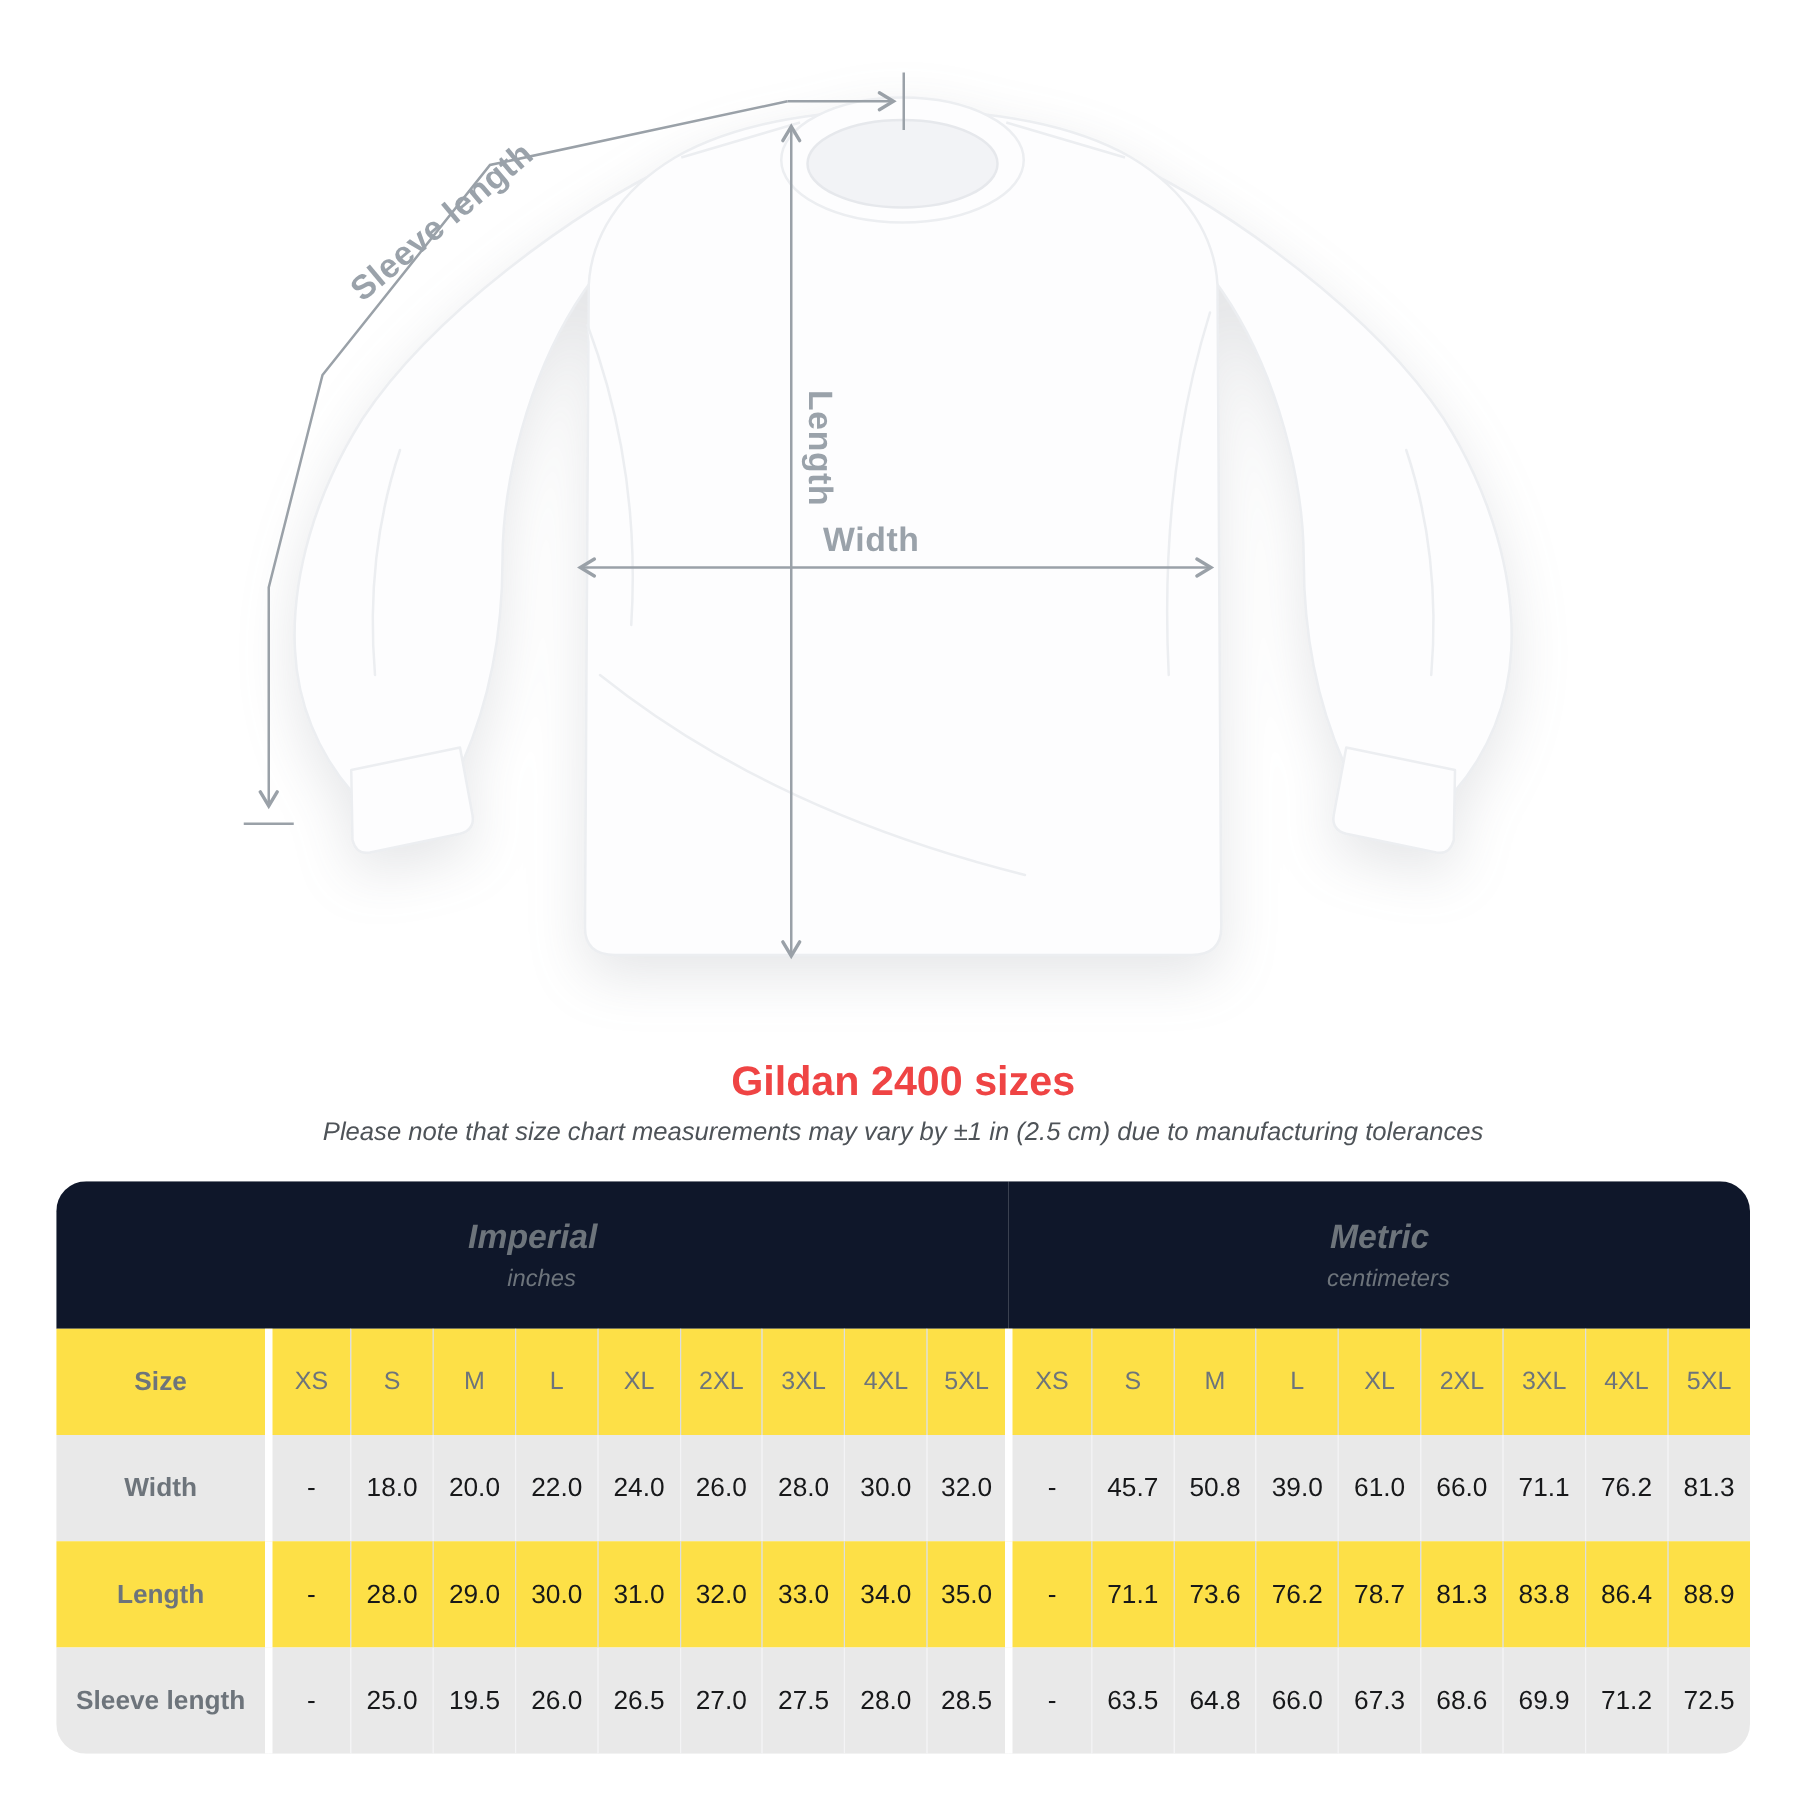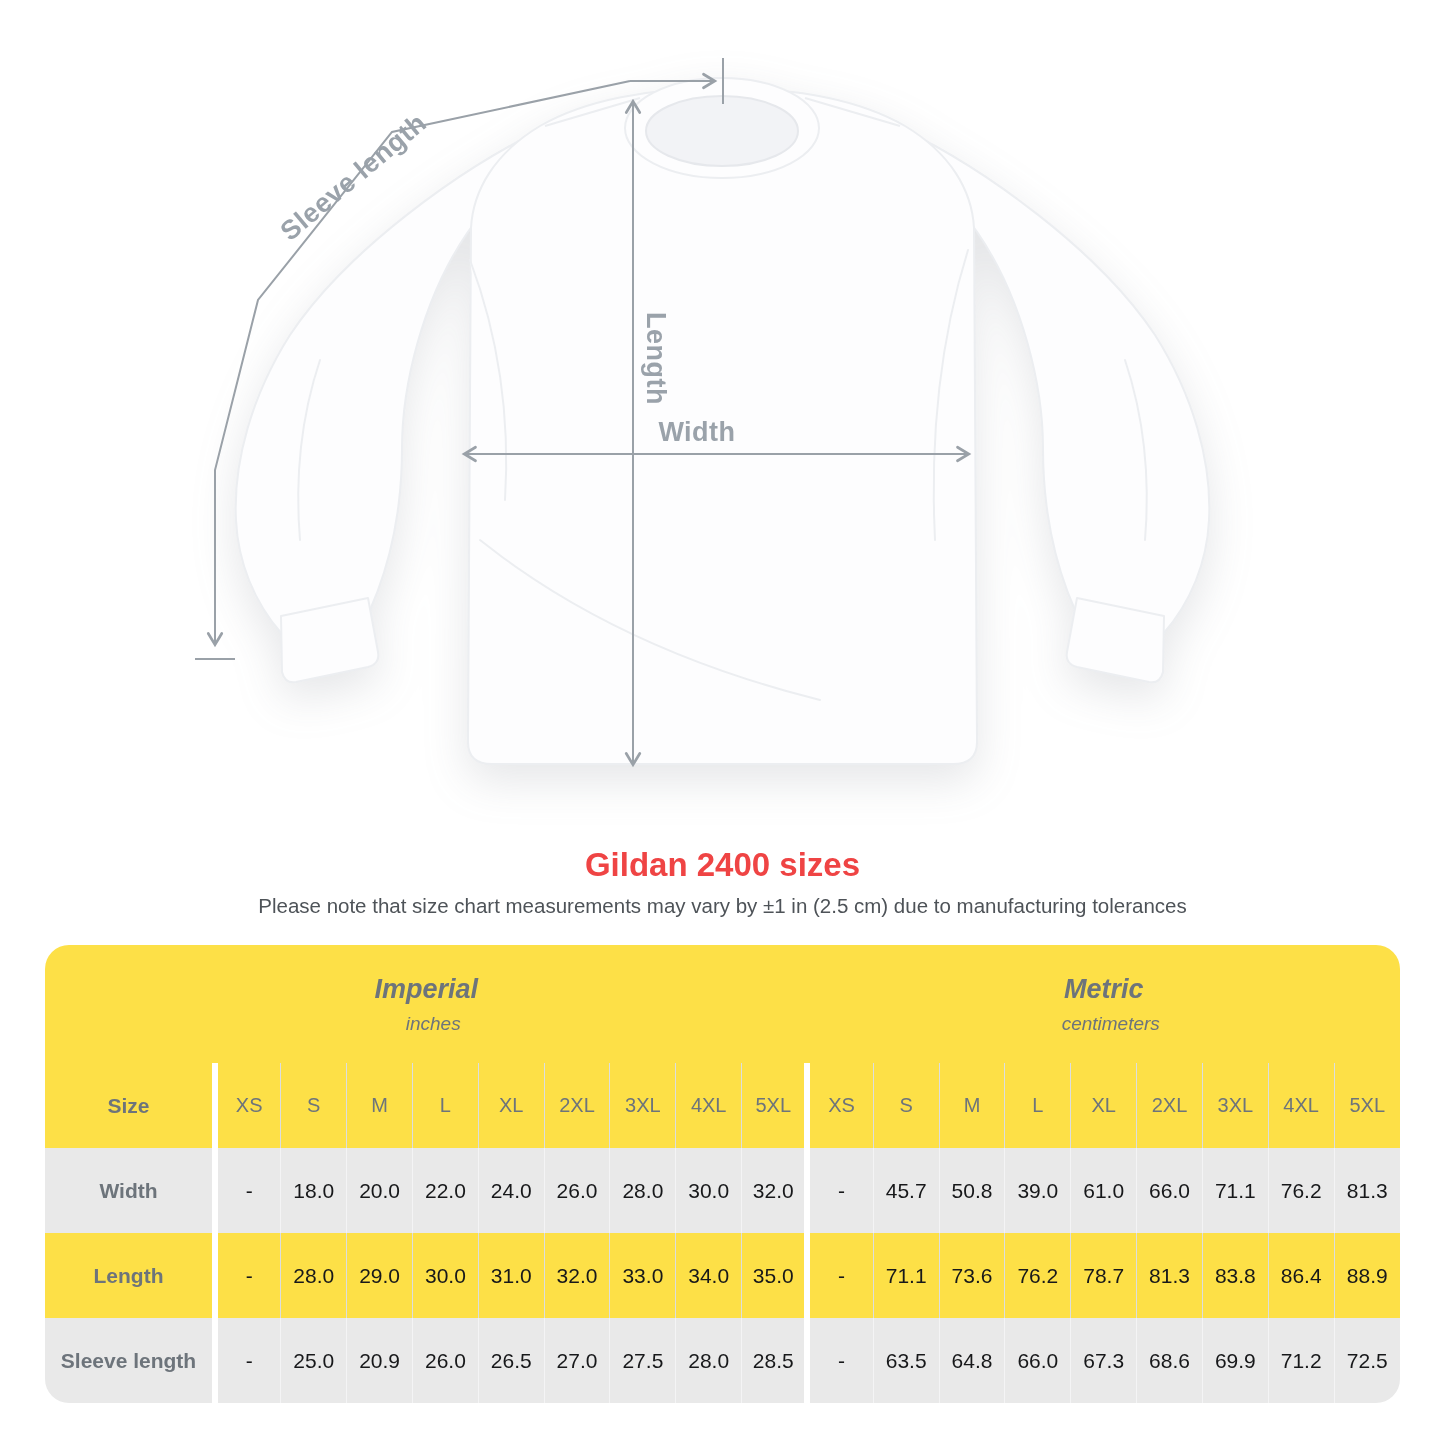--- a/index.html
+++ b/index.html
@@ -13,27 +13,27 @@
   .shirt .opening{fill:#f2f3f6;stroke:#e6e8ec;}
   .fold{fill:none;stroke:#f0f1f4;stroke-width:4;stroke-linecap:round;}
   .seam{fill:none;stroke:#eef0f3;stroke-width:2;}
   .annot line,.annot path{stroke:#9aa1a8;stroke-width:2;fill:none;}
   .annot text{fill:#9aa2aa;font-weight:bold;font-size:27px;letter-spacing:0.5px;}
 
   
   .title{position:absolute;top:846px;left:0;width:1445px;margin:0;text-align:center;
          font-size:33px;font-weight:bold;color:#ef4444;}
   .subtitle{position:absolute;top:894px;left:0;width:1445px;margin:0;text-align:center;
-            font-size:20.5px;color:#4e5358;}
+            font-style:italic;font-size:20.5px;color:#4e5358;}
 
   
   .table-wrap{position:absolute;left:45px;top:945px;width:1355px;border-radius:24px;overflow:hidden;}
   table.sizes{width:100%;border-collapse:collapse;table-layout:fixed;}
   col.c-label{width:170px;}
-  tr.band th{background:#fde047;height:118px;vertical-align:middle;text-align:center;padding:0;}
+  tr.band th{background:#0f172a;height:118px;vertical-align:middle;text-align:center;padding:0;}
   .bandname{font-size:27px;font-weight:bold;font-style:italic;color:#6d747b;}
   .bandunit{font-size:19px;font-style:italic;color:#6d747b;margin-top:8px;font-weight:normal;padding-left:14px;}
   tr.hrow{height:85px;background:#ffffff;}
   tr.drow{height:85px;}
   tr.gray{background:#e9e9e9;}
   tr.white{background:#fde047;}
   th,td{padding:0;vertical-align:middle;text-align:center;}
   .rl{font-weight:bold;color:#6d747b;font-size:21px;}
   .sz{font-weight:normal;color:#6d747b;font-size:20px;border-left:1px solid #dcdee0;}
   .val{color:#17181a;font-size:21px;font-weight:normal;}
@@ -187,21 +187,21 @@
         <td class="val">81.3</td>
         <td class="val">83.8</td>
         <td class="val">86.4</td>
         <td class="val">88.9</td>
       </tr>
 
       <tr class="drow gray">
         <td class="rl">Sleeve length</td>
         <td class="val first">-</td>
         <td class="val">25.0</td>
-        <td class="val">20.9</td>
+        <td class="val">19.5</td>
         <td class="val">26.0</td>
         <td class="val">26.5</td>
         <td class="val">27.0</td>
         <td class="val">27.5</td>
         <td class="val">28.0</td>
         <td class="val">28.5</td>
         <td class="val first">-</td>
         <td class="val">63.5</td>
         <td class="val">64.8</td>
         <td class="val">66.0</td>

